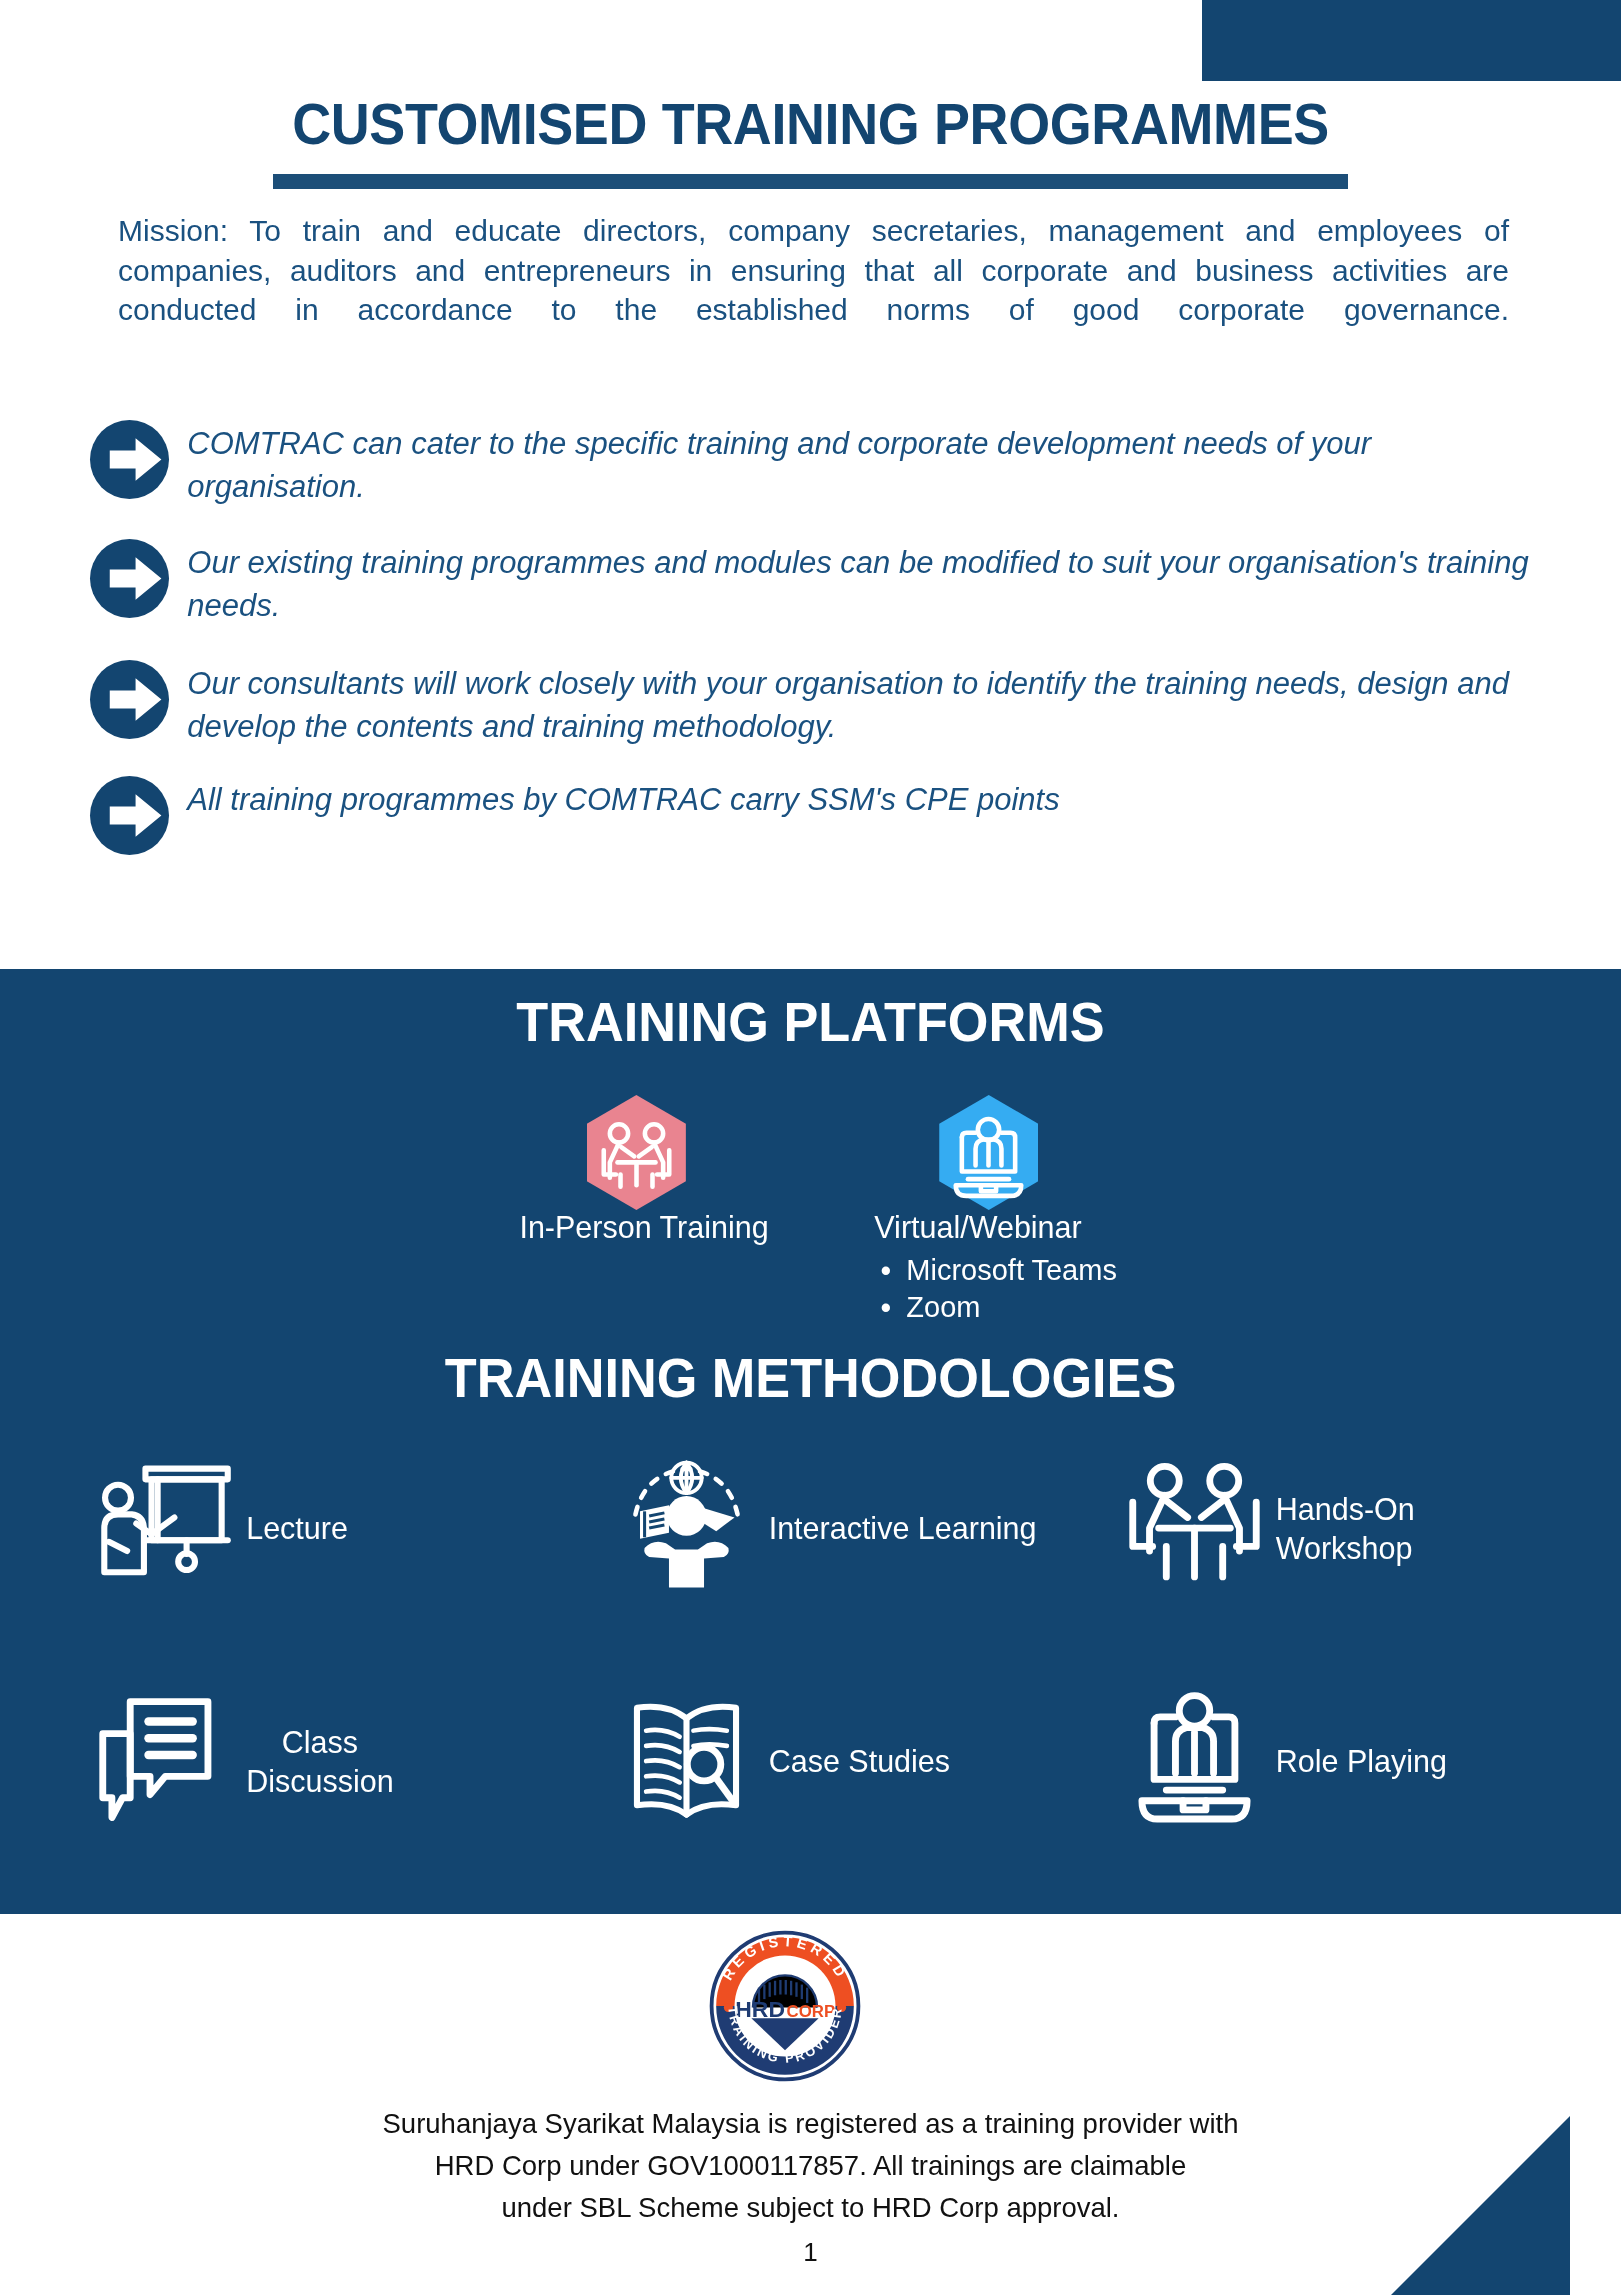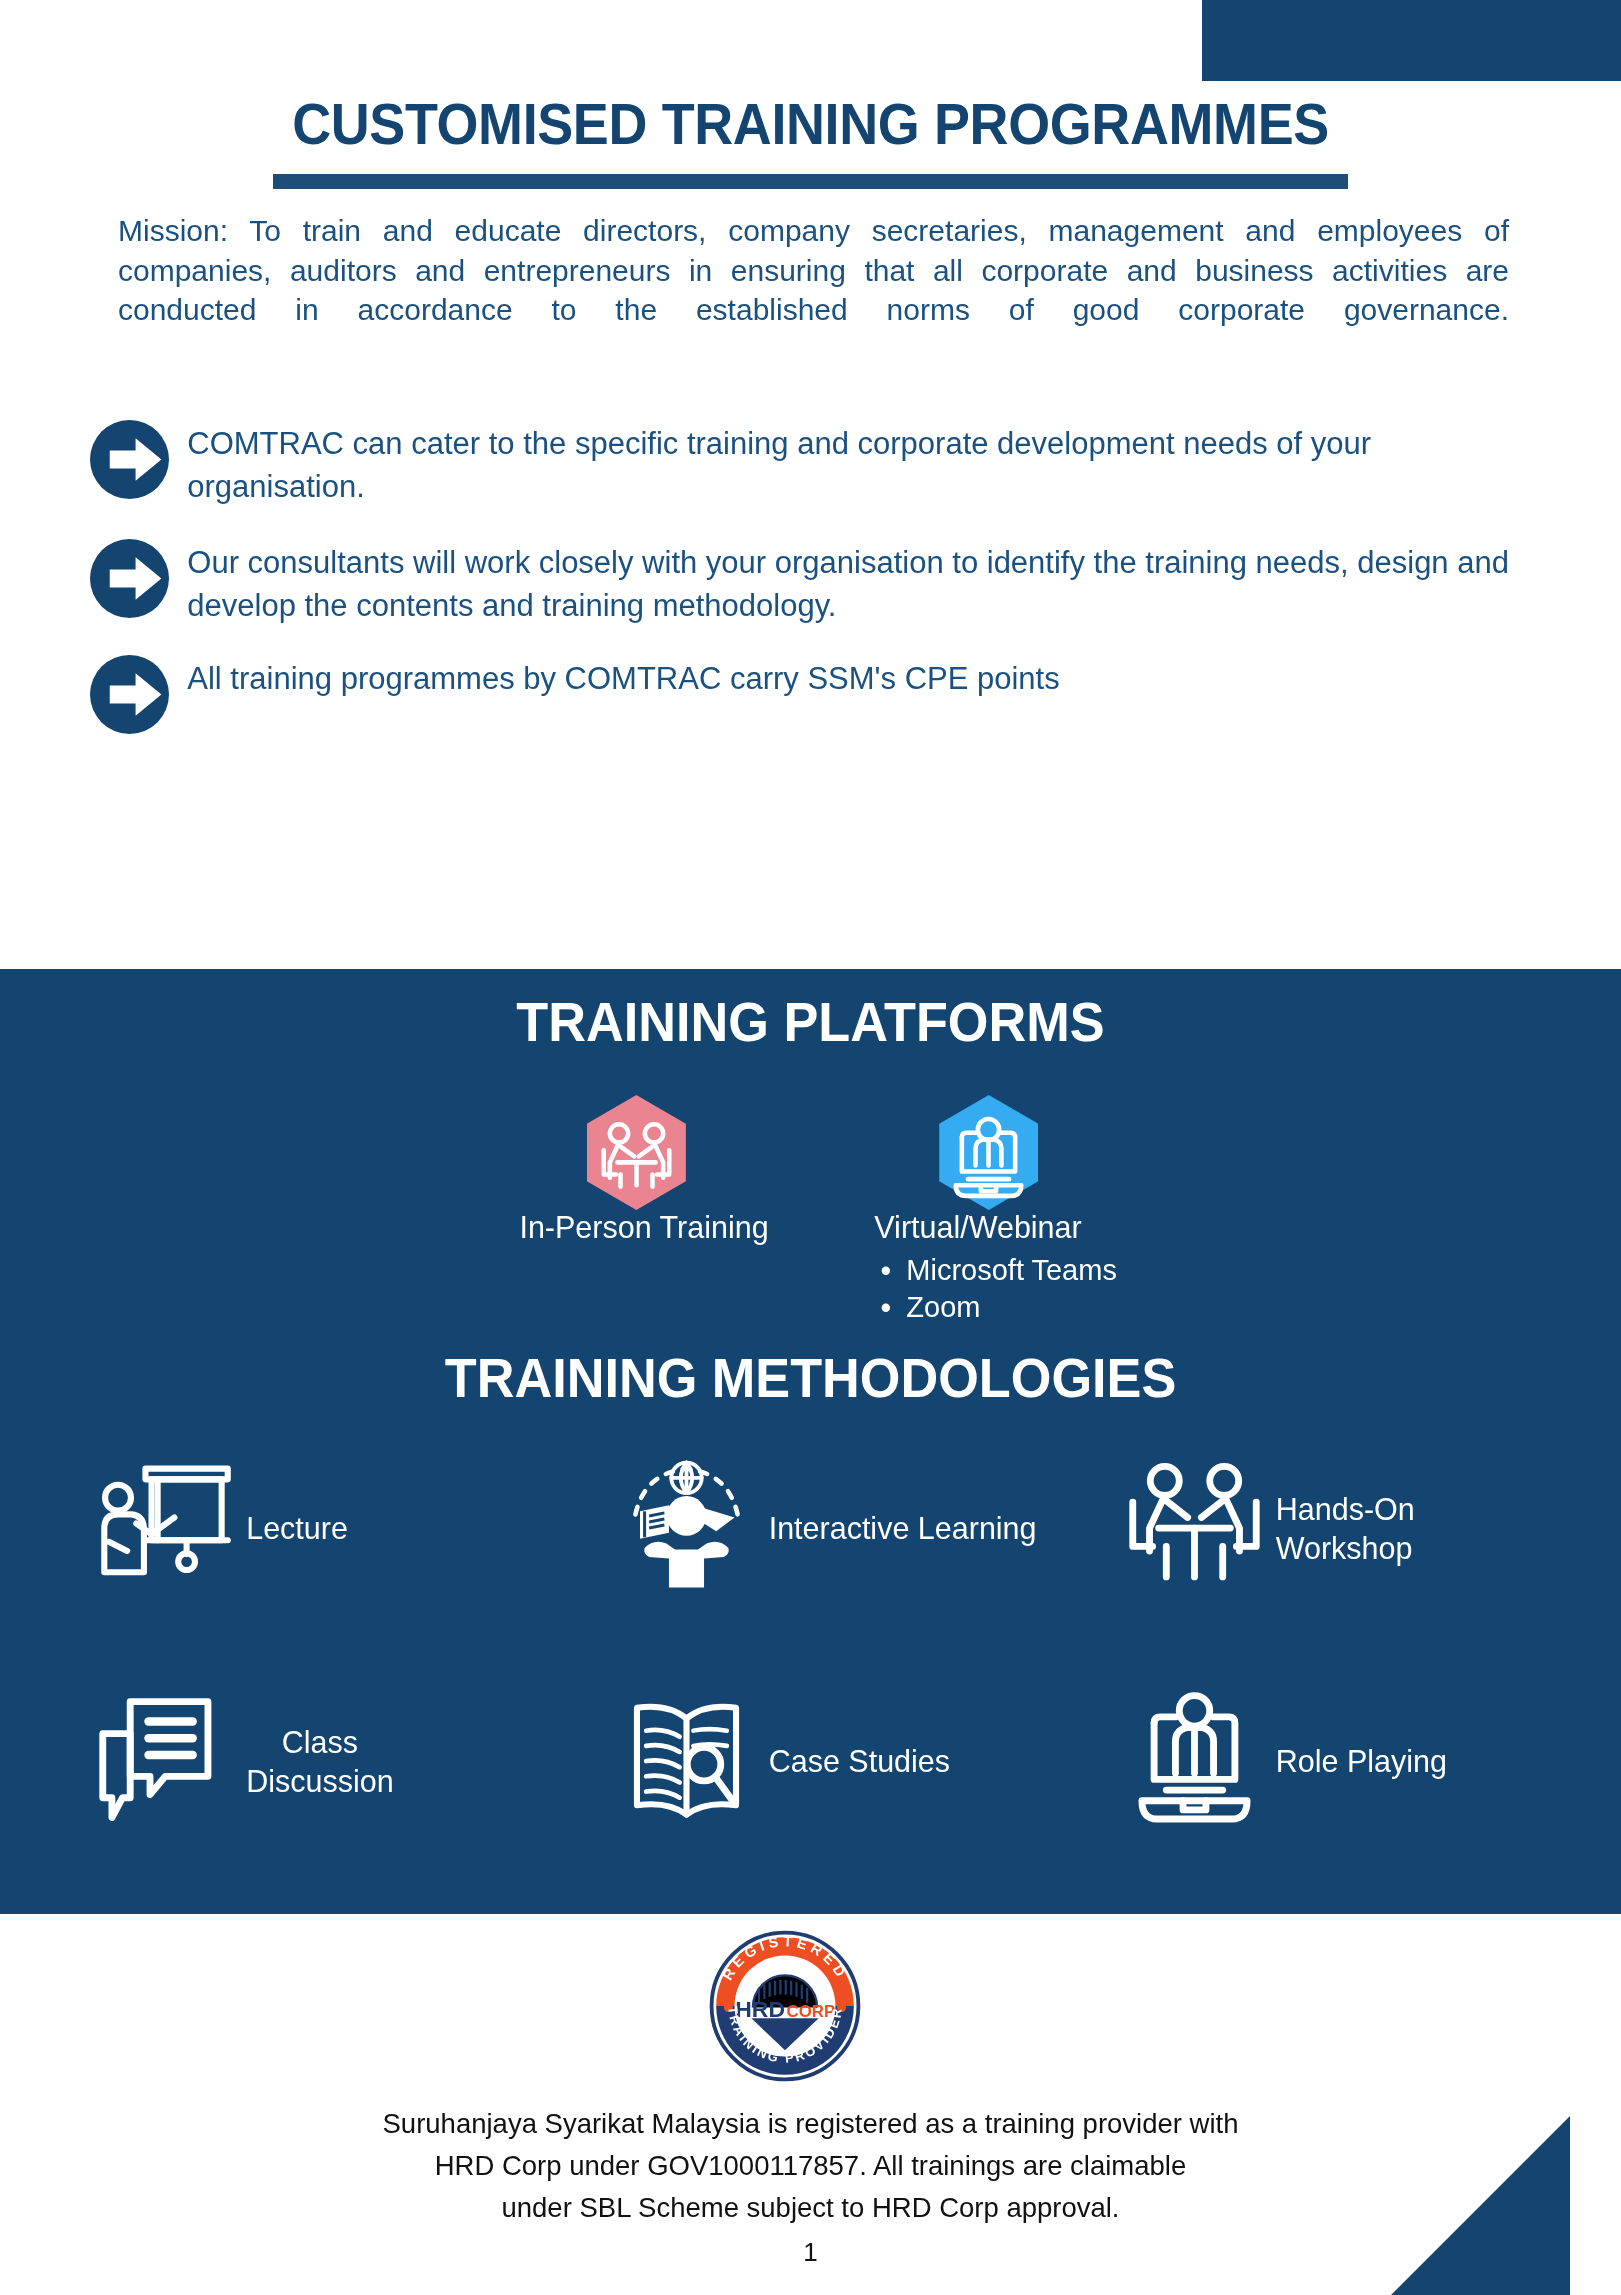--- a/index.html
+++ b/index.html
@@ -46,21 +46,21 @@
     line-height: 1.32;
     color: #1a5180;
     text-align: justify;
     text-justify: inter-word;
     font-weight: 400;
   }
   .mission::after { content: ""; display: inline-block; width: 100%; }
 
   
   .bullets { position: absolute; top: 420px; left: 90px; width: 1450px; }
-  .bullet-row { position: relative; display: flex; align-items: flex-start; }
+  .bullet-row { position: relative; display: flex; align-items: flex-start; font-style: italic; }
   .arrow-icon {
     position: relative; flex: 0 0 auto;
     width: 79px; height: 79px; margin-right: 18.3px;
   }
   .arrow-icon .circ {
     position: absolute; inset: 0; border-radius: 50%; background: #134570;
   }
   .arrow-icon svg { position: absolute; inset: 0; }
   .bullet-text {
     font-size: 31px; line-height: 1.38; color: #1a5180; padding-top: 3.1px;
@@ -162,20 +162,29 @@
     <div class="bullet-row" style="margin-bottom:30.5px;">
       <span class="arrow-icon">
         <span class="circ"></span>
         <svg viewBox="0 0 104 104" width="79" height="79">
           <path d="M26 40 L60 40 L60 24 L94 52 L60 80 L60 64 L26 64 Z" fill="#ffffff"></path>
         </svg>
       </span>
       <span class="bullet-text">COMTRAC can cater to the specific training and corporate development needs of your organisation.</span>
     </div>
 
+    <div class="bullet-row" style="margin-bottom:32px;">
+      <span class="arrow-icon">
+        <span class="circ"></span>
+        <svg viewBox="0 0 104 104" width="79" height="79">
+          <path d="M26 40 L60 40 L60 24 L94 52 L60 80 L60 64 L26 64 Z" fill="#ffffff"></path>
+        </svg>
+      </span>
+      <span class="bullet-text">Our existing training programmes and modules can be modified to suit your organisation's training needs.</span>
+    </div>
 
     <div class="bullet-row" style="margin-bottom:27.5px;justify-content:flex-end;">
       <span class="arrow-icon">
         <span class="circ"></span>
         <svg viewBox="0 0 104 104" width="79" height="79">
           <path d="M26 40 L60 40 L60 24 L94 52 L60 80 L60 64 L26 64 Z" fill="#ffffff"></path>
         </svg>
       </span>
       <span class="bullet-text">Our consultants will work closely with your organisation to identify the training needs, design and develop the contents and training methodology.</span>
     </div>

